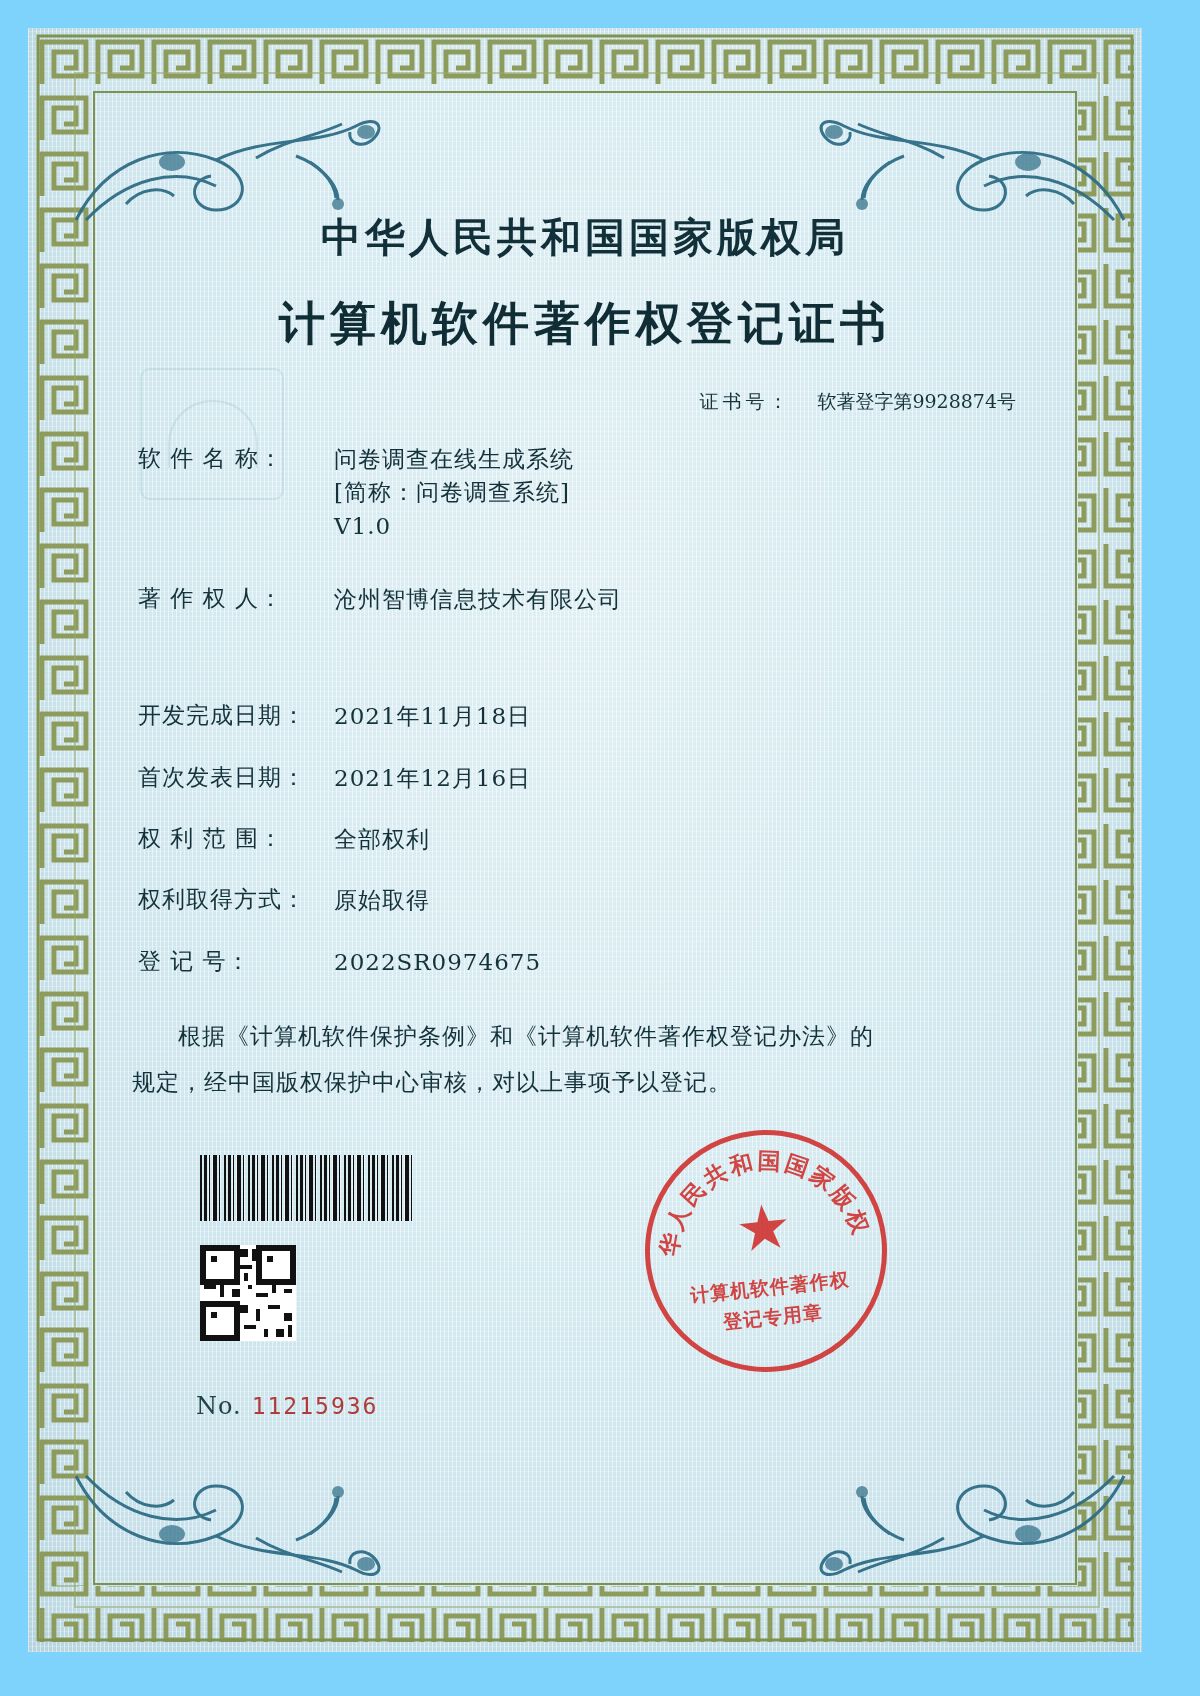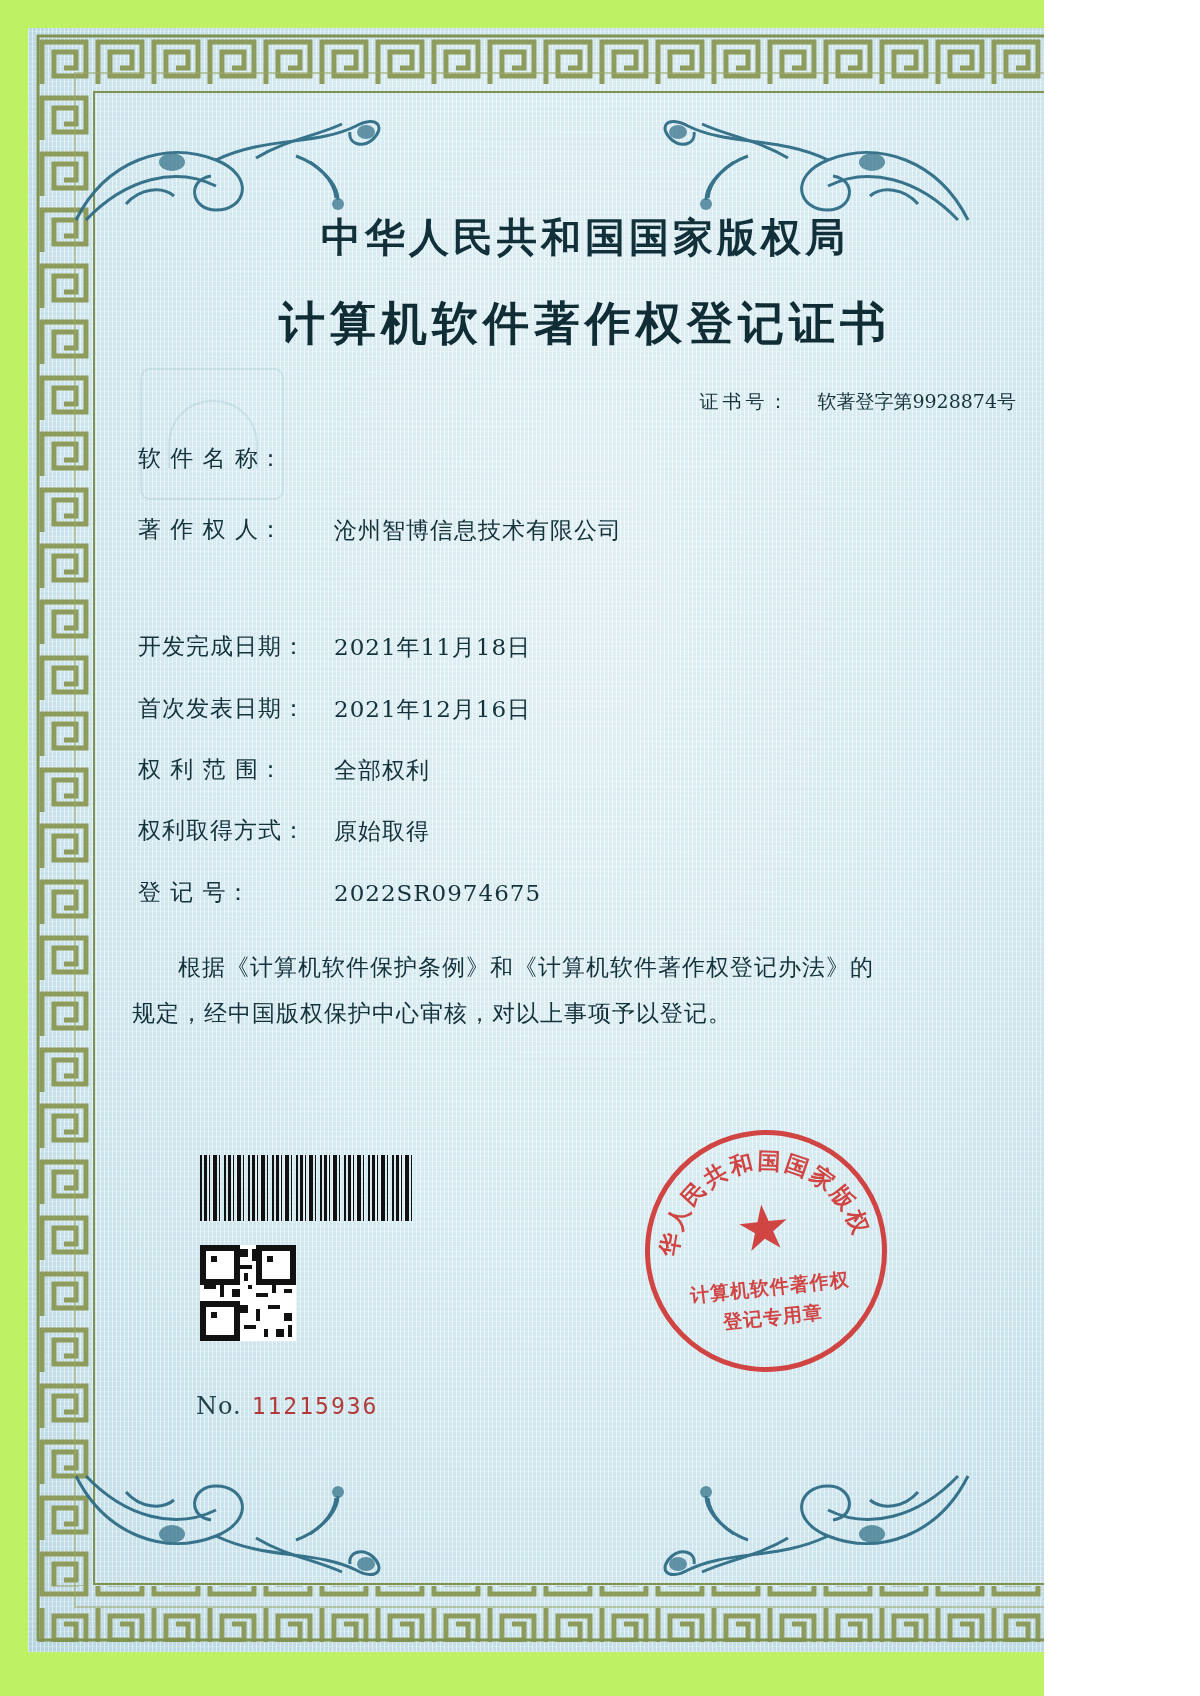--- a/index.html
+++ b/index.html
@@ -5,24 +5,24 @@
   html, body {
     margin: 0;
     padding: 0;
     background: #ffffff;
   }
   body {
     font-family: "DejaVu Sans", "Liberation Sans", sans-serif;
   }
   .page {
     position: relative;
-    width: 1044px;
+    width: 1200px;
     height: 1696px;
     overflow: hidden;
-    background: #bef264;
+    background: #7dd3fc;
   }
 
   
   .paper {
     position: absolute;
     left: 28px;
     top: 28px;
     width: 1114px;
     height: 1624px;
     background:
@@ -375,20 +375,25 @@
 
     <div class="cert-no-row">
       <span class="cert-no-label">证书号：</span>
       <span class="cert-no-value">软著登字第9928874号</span>
     </div>
 
     <div class="fields">
 
       <div class="field-row">
         <div class="field-label">软 件 名 称：</div>
+        <div class="field-value">
+          <span class="vline">问卷调查在线生成系统</span>
+          <span class="vline">[简称：问卷调查系统]</span>
+          <span class="vline">V1.0</span>
+        </div>
       </div>
 
       <div class="gap-md"></div>
 
       <div class="field-row">
         <div class="field-label">著 作 权 人：</div>
         <div class="field-value">沧州智博信息技术有限公司</div>
       </div>
 
       <div class="gap-lg"></div>

